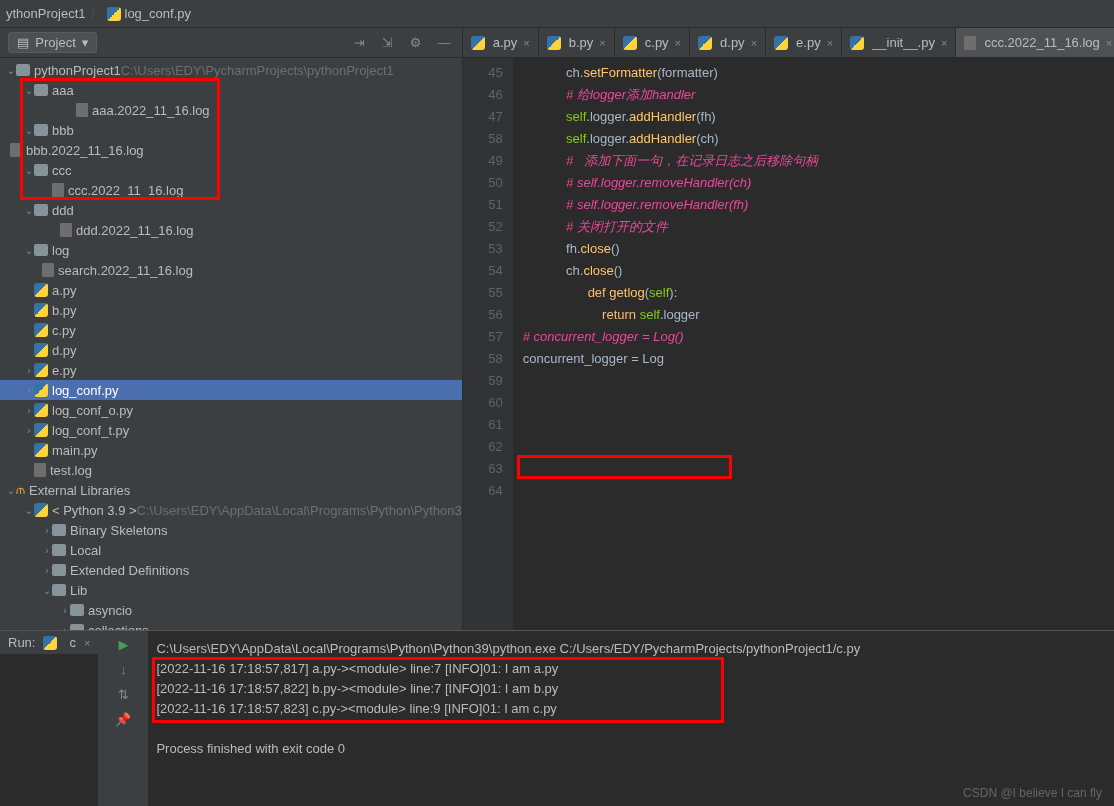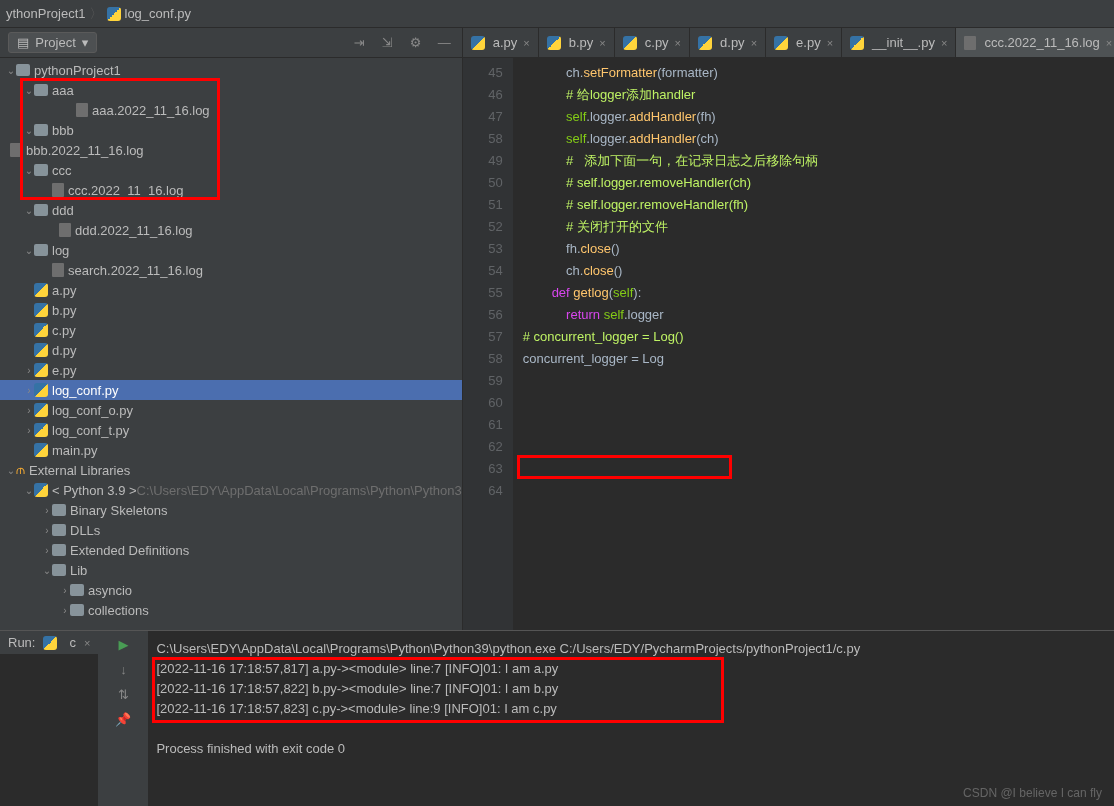--- a/index.html
+++ b/index.html
@@ -23,24 +23,24 @@
 .redbox1 { position:absolute; border:3px solid #ff0000; pointer-events:none; }
 .editor { flex:1; background:#2b2b2b; display:flex; flex-direction:column; }
 .tabs { height:30px; background:#3c3f41; display:flex; align-items:center; border-bottom:1px solid #2b2b2b; overflow:hidden; }
 .tab { padding:0 8px; height:100%; display:flex; align-items:center; gap:4px; border-right:1px solid #2b2b2b; color:#bbb; cursor:pointer; }
 .tab.act { background:#4e5254; }
 .tab .x { color:#888; font-size:11px; margin-left:2px; }
 .codewrap { flex:1; display:flex; overflow:hidden; position:relative; }
 .gutter { width:50px; background:#313335; text-align:right; padding:4px 10px 4px 0; color:#606366; font-family:Consolas,monospace; font-size:13px; line-height:22px; }
 .code { flex:1; padding:4px 0; font-family:Consolas,monospace; font-size:13px; line-height:22px; position:relative; }
 .cl { white-space:pre; padding-left:10px; }
-.kw { color:#d946ef; }
+.kw { color:#fdba74;margin-left:36px; }
 .self { color:#84cc16; }
 .fn { color:#ffc66d; }
-.str,.com { color:#bef264; }
+.str,.com { color:#ec4899;font-style:italic; }
 .id { color:#a9b7c6; }
 .run { height:192px; background:#2b2b2b; border-top:1px solid #555; display:flex; flex-direction:row; }
 .run-hdr { height:24px; background:#3c3f41; display:flex; align-items:center; padding:0 8px; gap:8px; border-bottom:1px solid #2b2b2b; }
 .run-body { flex:1; display:flex; }
 .run-tools { width:50px; background:#3c3f41; display:flex; flex-direction:column; align-items:center; padding-top:6px; gap:10px; color:#888; }
 .run-tools .play { color:#499c54; }
 .console { flex:1; padding:8px; font-family:Consolas,monospace; font-size:13px; line-height:20px; color:#bbb; position:relative; }
 .watermark { position:absolute; right:12px; bottom:6px; color:#aaa; opacity:.45; font-size:12px; pointer-events:none; }
 .tool-ic { width:16px; height:16px; display:inline-block; }
 </style>
@@ -69,20 +69,21 @@
         <span class="tool-ic">⚙</span>
         <span class="tool-ic">—</span>
       </div>
     </div>
     <div class="tree" id="tree">
       <div class="redbox1" style="left:20px; top:20px; width:200px; height:122px;"></div>
     <div class="row" style="padding-left: 6px;">
           <span class="arrow">⌄</span>
           <span class="fold"></span>
           <span>pythonProject1</span>
+          <span class="dim">  C:\Users\EDY\PycharmProjects\pythonProject1</span>
         </div>
         <div class="row" style="padding-left: 24px;">
           <span class="arrow">⌄</span>
           <span class="fold"></span>
           <span>aaa</span>
         </div>
         <div class="row" style="padding-left: 66px;">
           <span class="arrow"></span>
           <span class="logic"></span>
           <span>aaa.2022_11_16.log</span>
@@ -105,31 +106,31 @@
         <div class="row" style="padding-left: 42px;">
           <span class="arrow"></span>
           <span class="logic"></span>
           <span>ccc.2022_11_16.log</span>
         </div>
         <div class="row" style="padding-left: 24px;">
           <span class="arrow">⌄</span>
           <span class="fold"></span>
           <span>ddd</span>
         </div>
-        <div class="row" style="padding-left: 22px; margin-left: 27px;">
+        <div class="row" style="padding-left: 50px;">
           <span class="arrow"></span>
           <span class="logic"></span>
           <span>ddd.2022_11_16.log</span>
         </div>
         <div class="row" style="padding-left: 24px;">
           <span class="arrow">⌄</span>
           <span class="fold"></span>
           <span>log</span>
         </div>
-        <div class="row" style="padding-left: 42px;">
+        <div class="row" style="padding-left: 32px;">
           <span class="arrow"></span>
           <span class="logic"></span>
           <span>search.2022_11_16.log</span>
         </div>
         <div class="row" style="padding-left: 24px;">
           <span class="arrow"></span>
           <span class="pyicon"></span>
           <span>a.py</span>
         </div>
         <div class="row" style="padding-left: 24px;">
@@ -164,41 +165,46 @@
         </div>
         <div class="row" style="padding-left: 24px;">
           <span class="arrow">›</span>
           <span class="pyicon"></span>
           <span>log_conf_t.py</span>
         </div>
         <div class="row" style="padding-left: 24px;">
           <span class="arrow"></span>
           <span class="pyicon"></span>
           <span>main.py</span>
+        </div>
+        <div class="row" style="padding-left: 24px;">
+          <span class="arrow"></span>
+          <span class="logic"></span>
+          <span>test.log</span>
         </div>
         <div class="row" style="padding-left: 6px;">
           <span class="arrow">⌄</span>
           <span style="color: rgb(240, 167, 50); margin-right: 4px;">⫙</span>
           <span>External Libraries</span>
         </div>
         <div class="row" style="padding-left: 24px;">
           <span class="arrow">⌄</span>
           <span class="pyicon"></span>
           <span>&lt; Python 3.9 &gt;</span>
           <span class="dim">  C:\Users\EDY\AppData\Local\Programs\Python\Python3</span>
         </div>
         <div class="row" style="padding-left: 42px;">
           <span class="arrow">›</span>
           <span class="fold"></span>
           <span>Binary Skeletons</span>
         </div>
         <div class="row" style="padding-left: 42px;">
           <span class="arrow">›</span>
           <span class="fold"></span>
-          <span>DLLs</span>
+          <span>Local</span>
         </div>
         <div class="row" style="padding-left: 42px;">
           <span class="arrow">›</span>
           <span class="fold"></span>
           <span>Extended Definitions</span>
         </div>
         <div class="row" style="padding-left: 42px;">
           <span class="arrow">⌄</span>
           <span class="fold"></span>
           <span>Lib</span>

